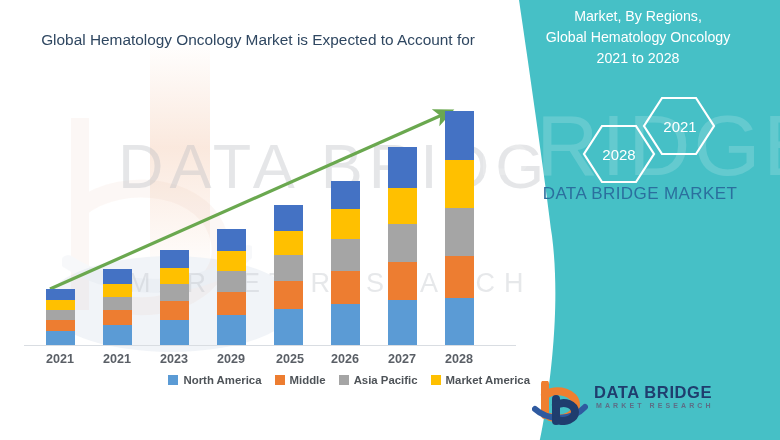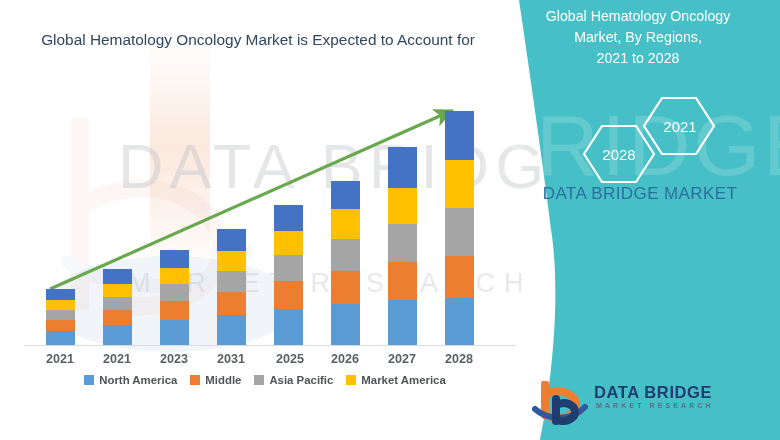--- a/index.html
+++ b/index.html
@@ -201,21 +201,21 @@
     font-weight: 700;
   }
 
   
   .legend {
     position: absolute;
     left: 0;
     top: 374px;
     width: 530px;
     display: flex;
-    justify-content: center;
+    justify-content: flex-end;
     align-items: center;
     gap: 13px;
   }
   .legend-item {
     display: flex;
     align-items: center;
     gap: 5px;
   }
   .swatch {
     width: 10px;
@@ -318,21 +318,21 @@
         <div class="seg" style="height:48px;background:#a5a5a5;"></div>
         <div class="seg" style="height:42px;background:#ed7d31;"></div>
         <div class="seg" style="height:47px;background:#5b9bd5;"></div>
       </div>
     </div>
 
     <div>
       <div class="xlabel" style="left:30px;">2021</div>
       <div class="xlabel" style="left:87px;">2021</div>
       <div class="xlabel" style="left:144px;">2023</div>
-      <div class="xlabel" style="left:201px;">2031</div>
+      <div class="xlabel" style="left:201px;">2029</div>
       <div class="xlabel" style="left:260px;">2025</div>
       <div class="xlabel" style="left:315px;">2026</div>
       <div class="xlabel" style="left:372px;">2027</div>
       <div class="xlabel" style="left:429px;">2028</div>
     </div>
 
     <div class="legend">
       <div class="legend-item">
         <span class="swatch" style="background:#5b9bd5;"></span>
         <span class="legend-label">North America</span>
@@ -353,22 +353,22 @@
   </div>
 
   <div class="teal-panel">
     <svg style="position:absolute;inset:0;width:290px;height:440px;" viewBox="0 0 290 440" preserveAspectRatio="none">
       <path d="M29 0 L290 0 L290 440 L50 440 C 50 440, 74 330, 62 236 C 52 154, 29 0, 29 0 Z" fill="#46c0c6"></path>
     </svg>
 
     <div class="panel-wm">BRIDGE</div>
 
     <div class="panel-title">
+      <div>Market, By Regions,</div>
       <div>Global Hematology Oncology</div>
-      <div>Market, By Regions,</div>
       <div>2021 to 2028</div>
     </div>
 
     <div class="hex-wrap">
       <svg style="position:absolute;left:0;top:0;width:190px;height:110px;" viewBox="0 0 190 110">
         <polygon points="96,10 130,10 148,38 130,66 96,66 78,38" fill="none" stroke="#ffffff" stroke-width="2.2"></polygon>
         <polygon points="36,38 70,38 88,66 70,94 36,94 18,66" fill="none" stroke="#ffffff" stroke-width="2.2"></polygon>
       </svg>
       <div class="hex-label" style="left:92px;top:30px;width:44px;text-align:center;">2021</div>
       <div class="hex-label" style="left:31px;top:58px;width:44px;text-align:center;">2028</div>

